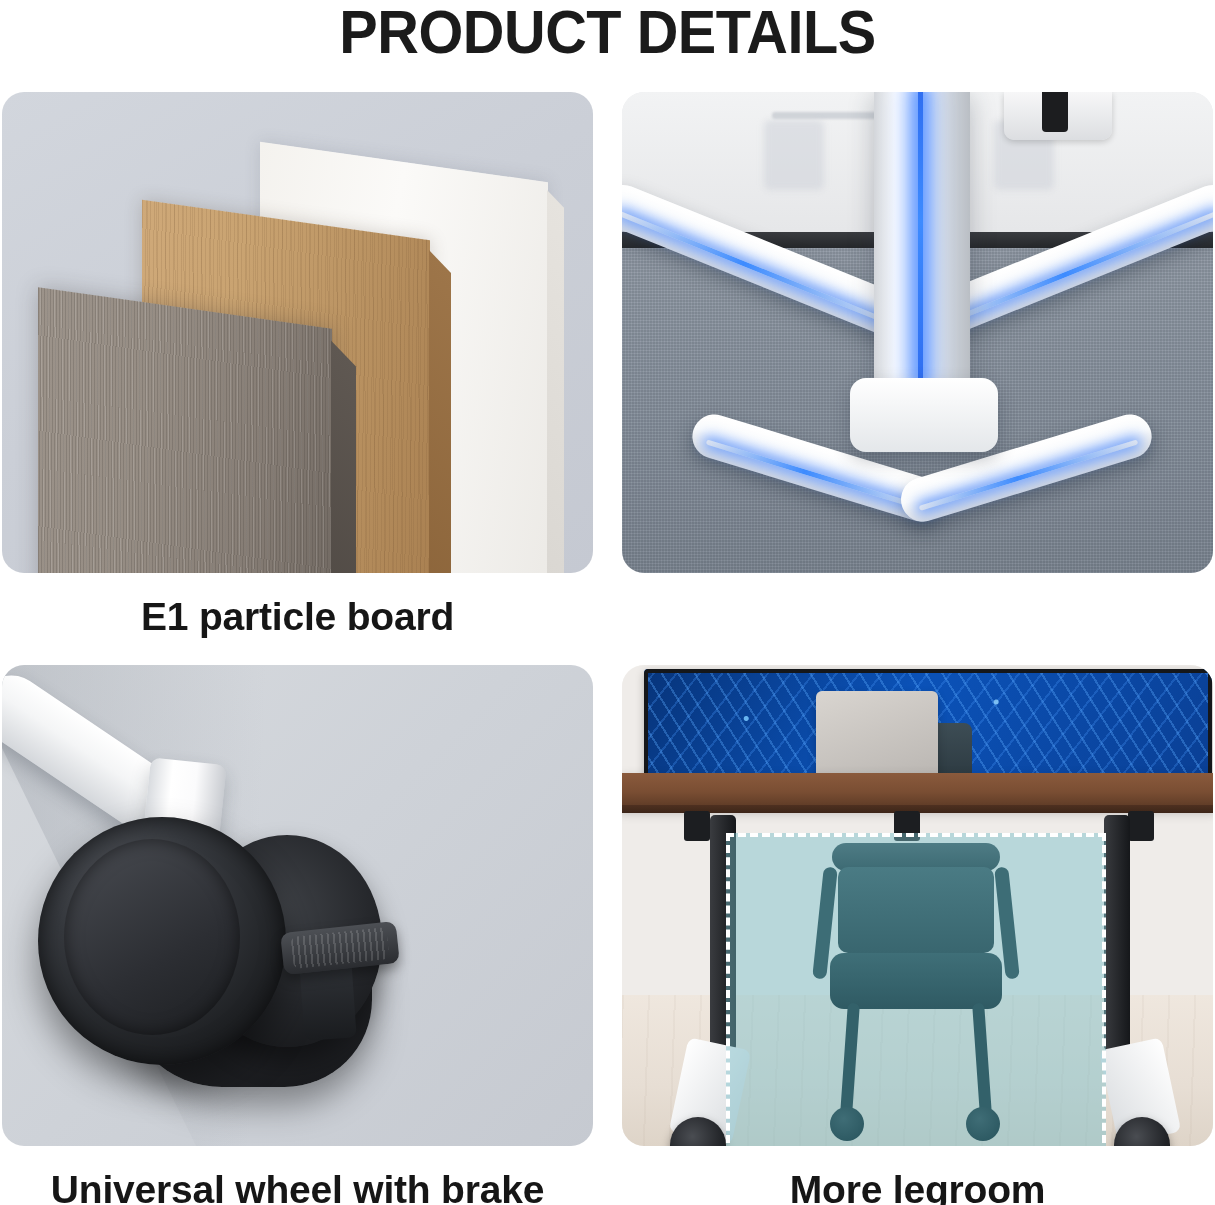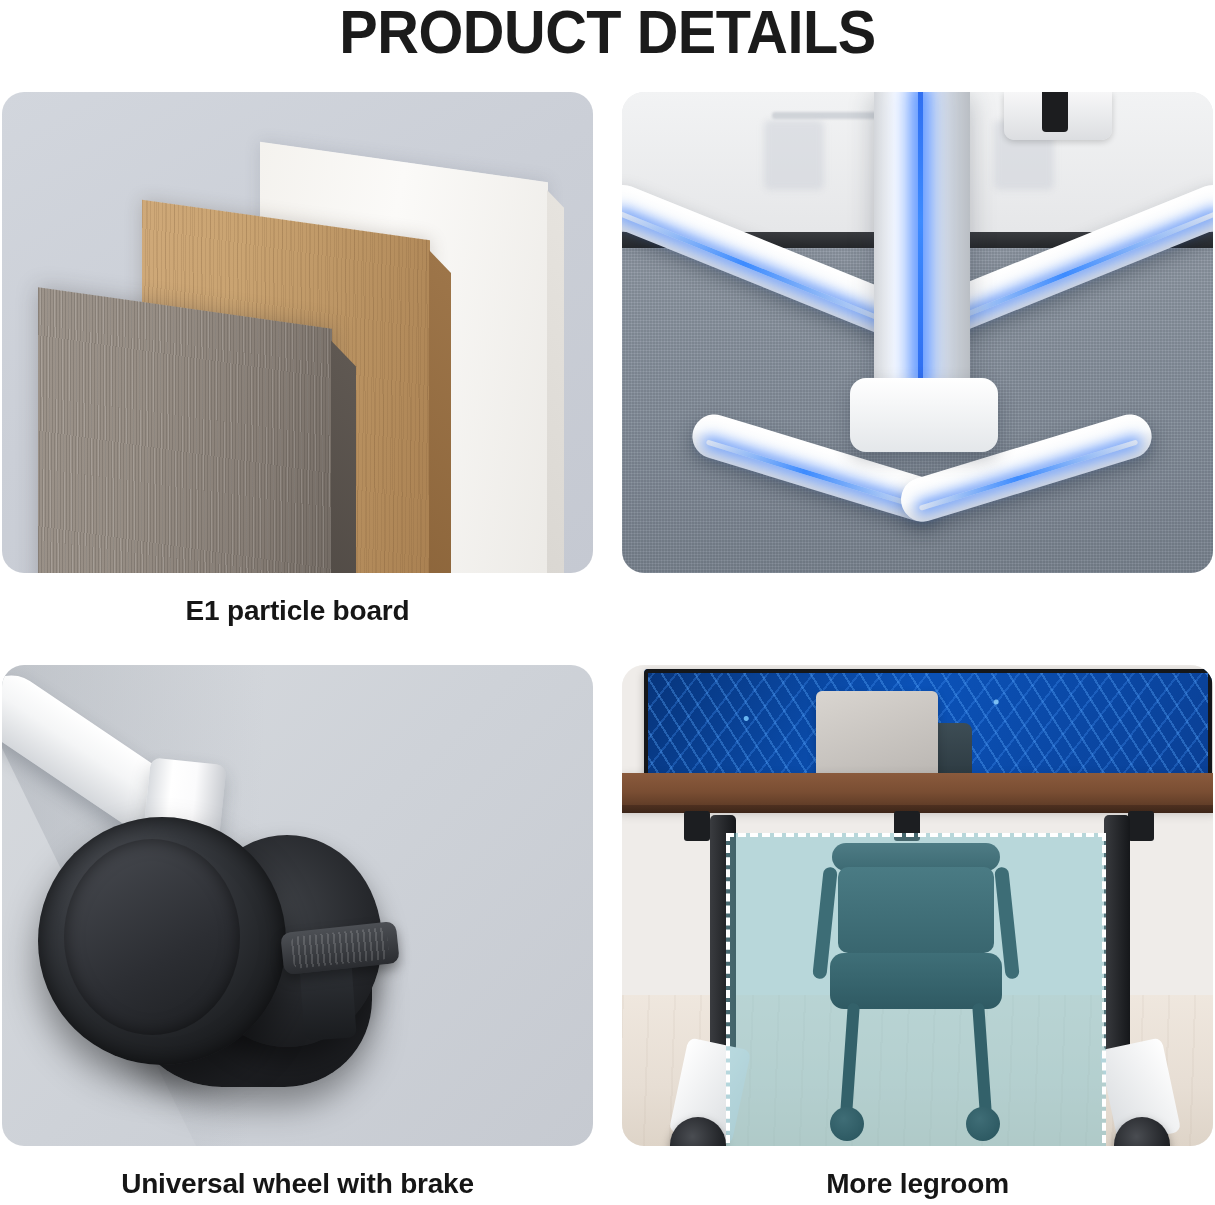--- a/index.html
+++ b/index.html
@@ -35,21 +35,21 @@
   .panel{
     position:relative;
     width:591px;height:481px;
     border-radius:22px;
     overflow:hidden;
     background:#ced2da;
   }
   .caption{
     width:591px;
     text-align:center;
-    font-size:28px;font-weight:bold;
+    font-size:39px;font-weight:bold;
     color:#161616;
     margin-top:22px;
     letter-spacing:-0.2px;
     white-space:nowrap;
   }
 
   
   .p-board{background:linear-gradient(150deg,#d2d6dd 0%,#cbcfd7 45%,#c5c9d2 100%);}
   .board{position:absolute;}
   .board .face{position:absolute;inset:0;}

